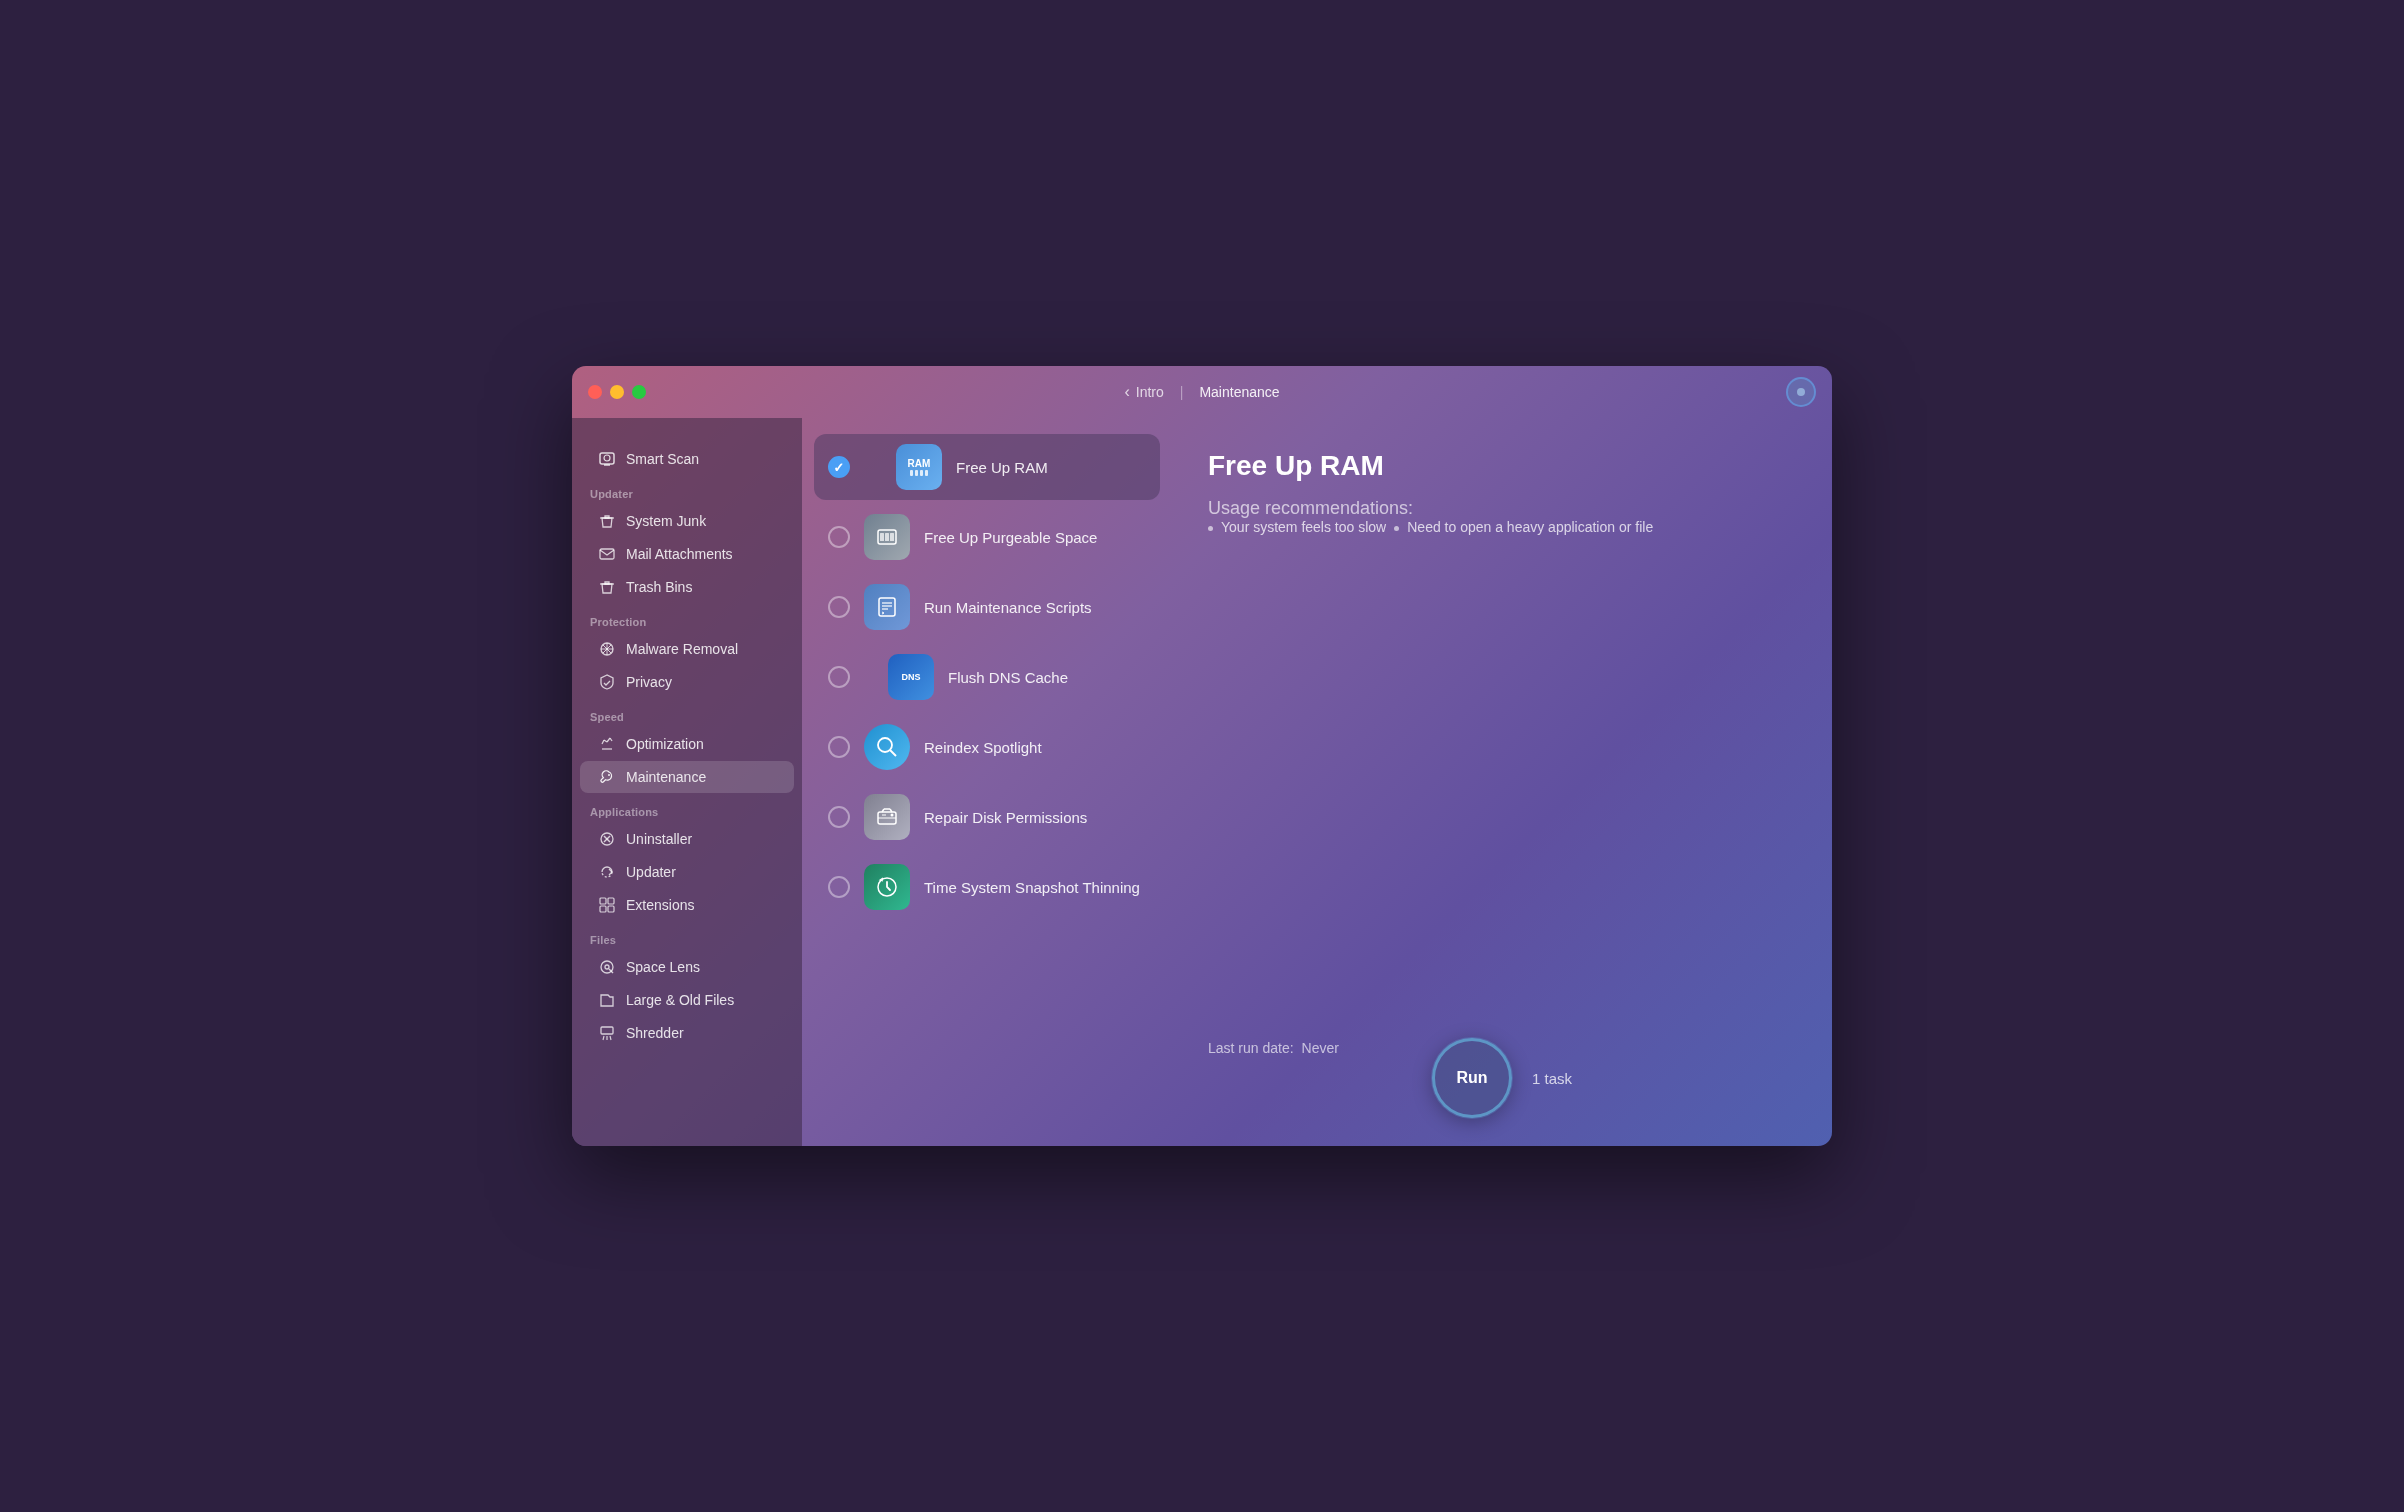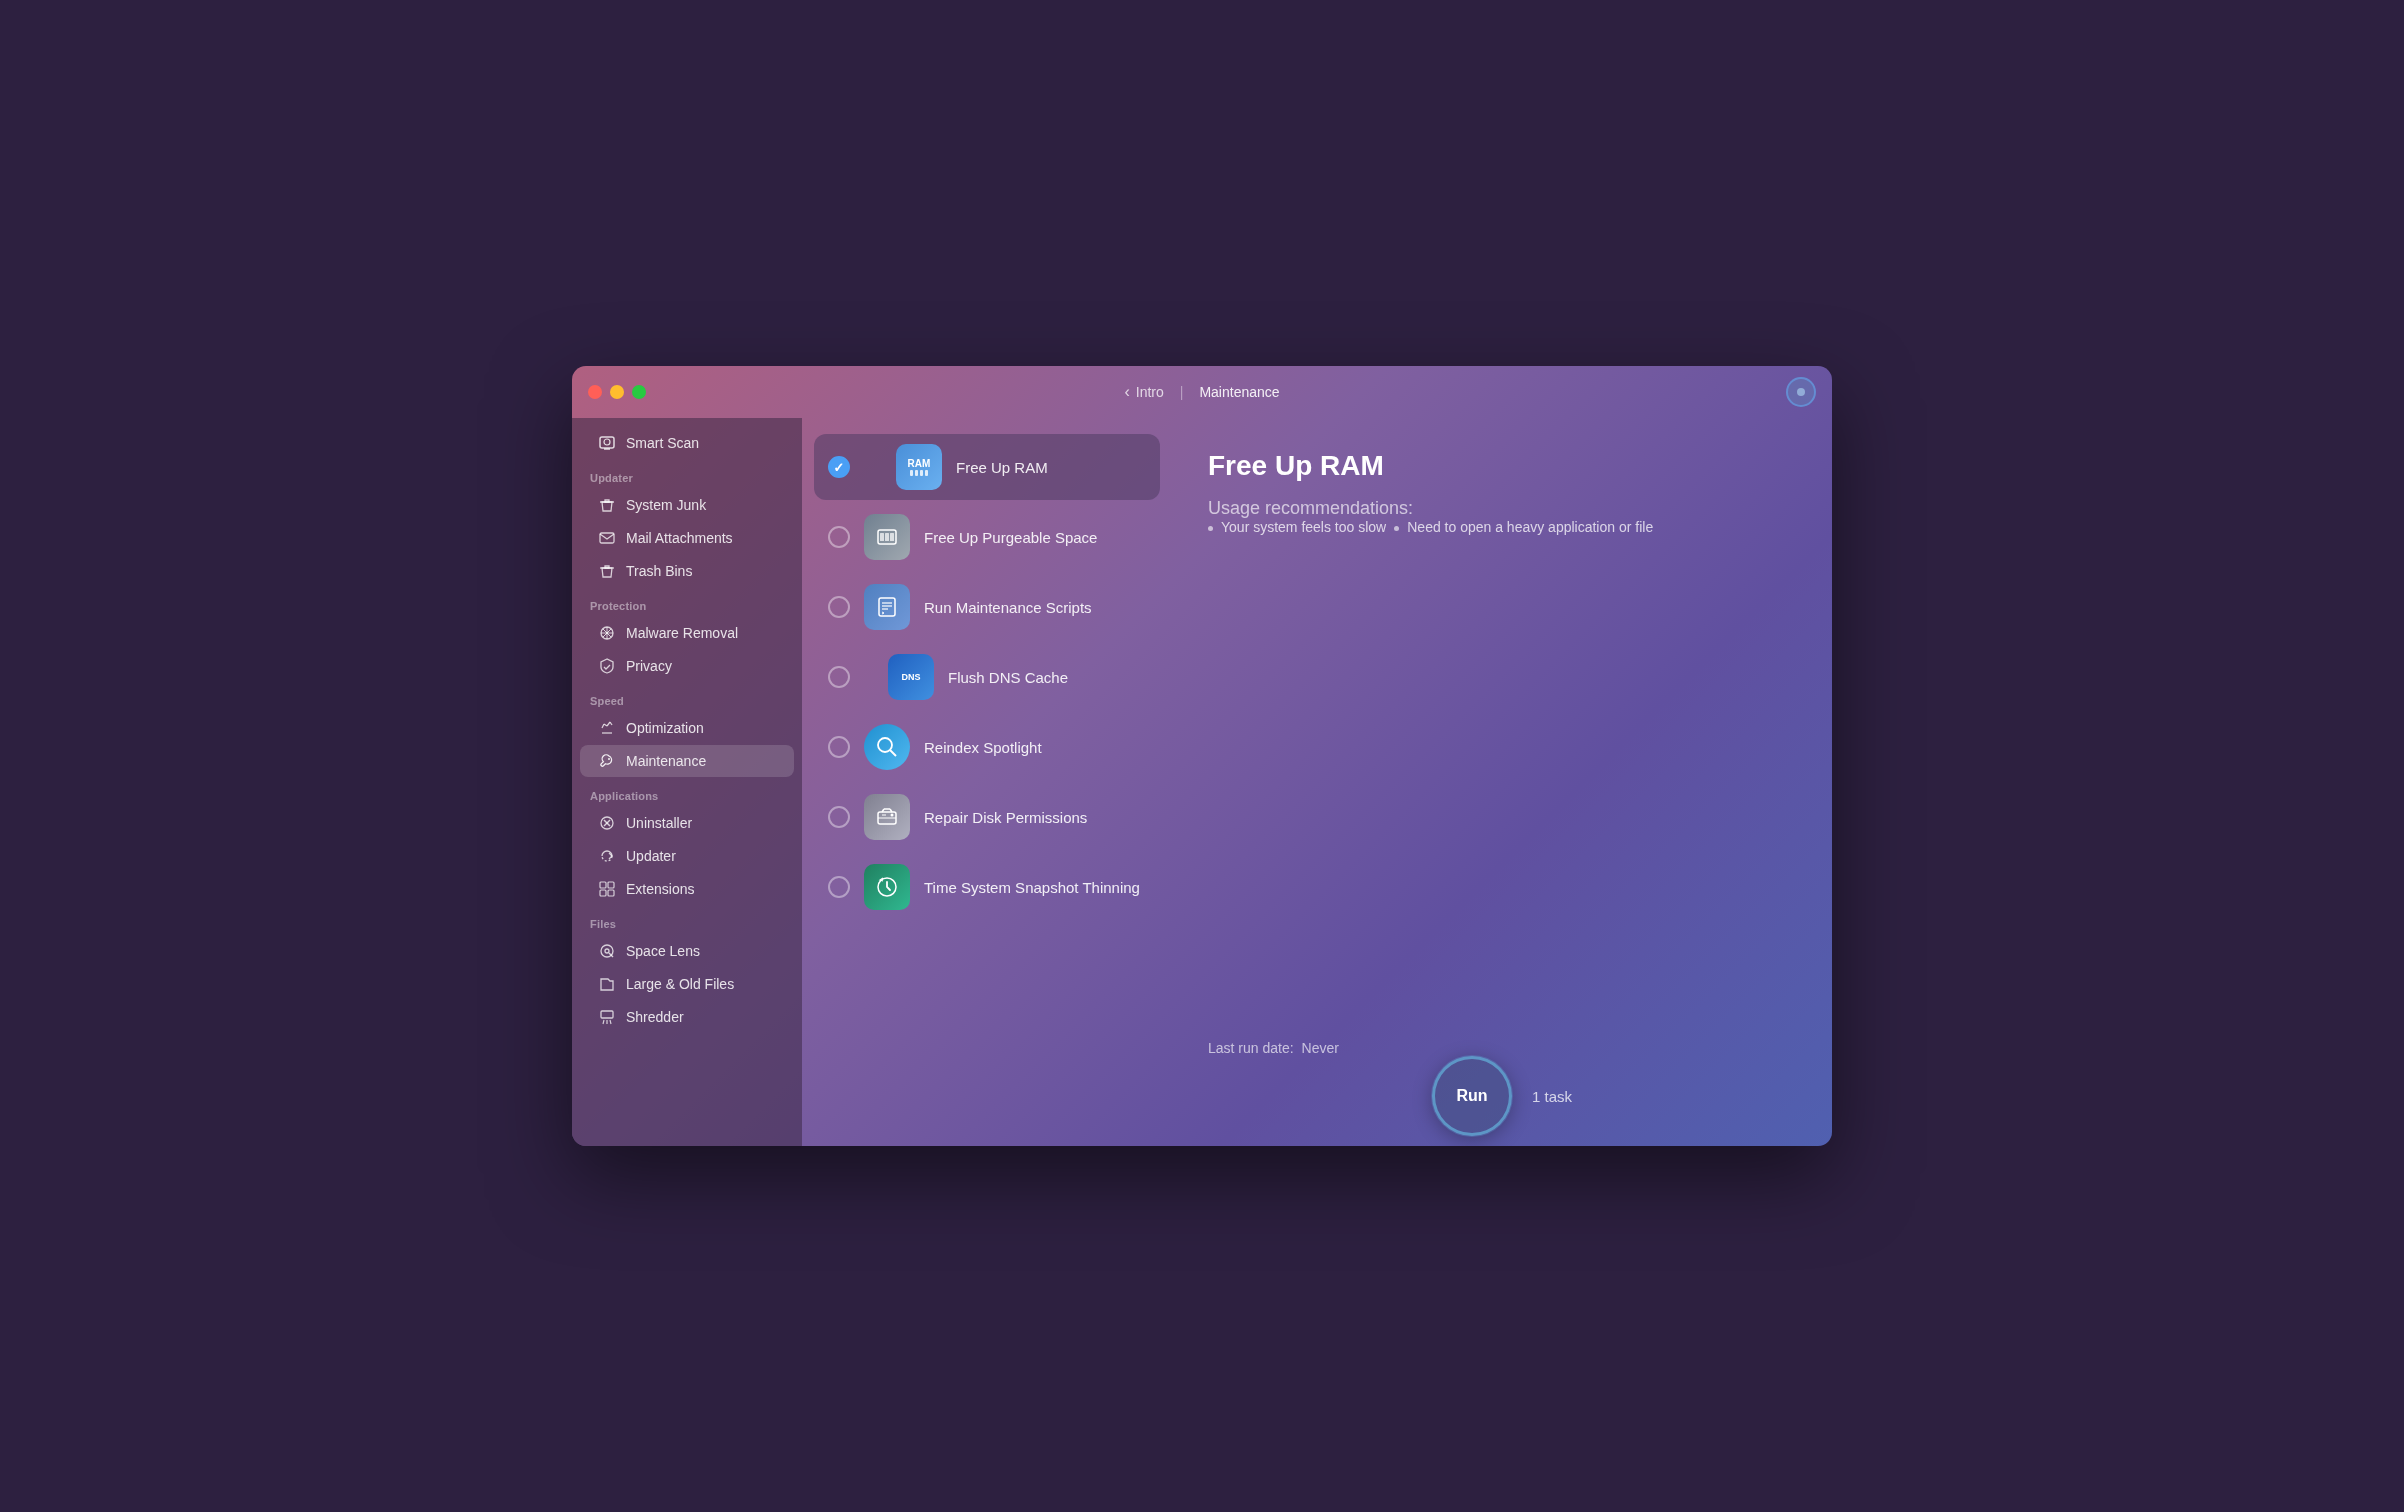--- a/index.html
+++ b/index.html
@@ -94,21 +94,21 @@
     }
     .content-area {
       display: flex;
       flex: 1;
       overflow: hidden;
     }
     
     .sidebar {
       width: 230px;
       background: rgba(60,40,70,0.55);
-      padding: 8px 0;
+      padding: 24px 0;
       flex-shrink: 0;
       overflow-y: auto;
     }
     .sidebar-item {
       display: flex;
       align-items: center;
       gap: 10px;
       padding: 7px 18px;
       color: rgba(255,255,255,0.85);
       font-size: 14px;
@@ -236,21 +236,21 @@
     }
     .last-run {
       position: absolute;
       bottom: 90px;
       left: 36px;
       color: rgba(255,255,255,0.65);
       font-size: 14px;
     }
     .run-area {
       position: absolute;
-      bottom: 10px;
+      bottom: 28px;
       left: 50%;
       transform: translateX(-50%);
       display: flex;
       align-items: center;
       gap: 20px;
     }
     .run-btn {
       width: 80px;
       height: 80px;
       border-radius: 50%;

